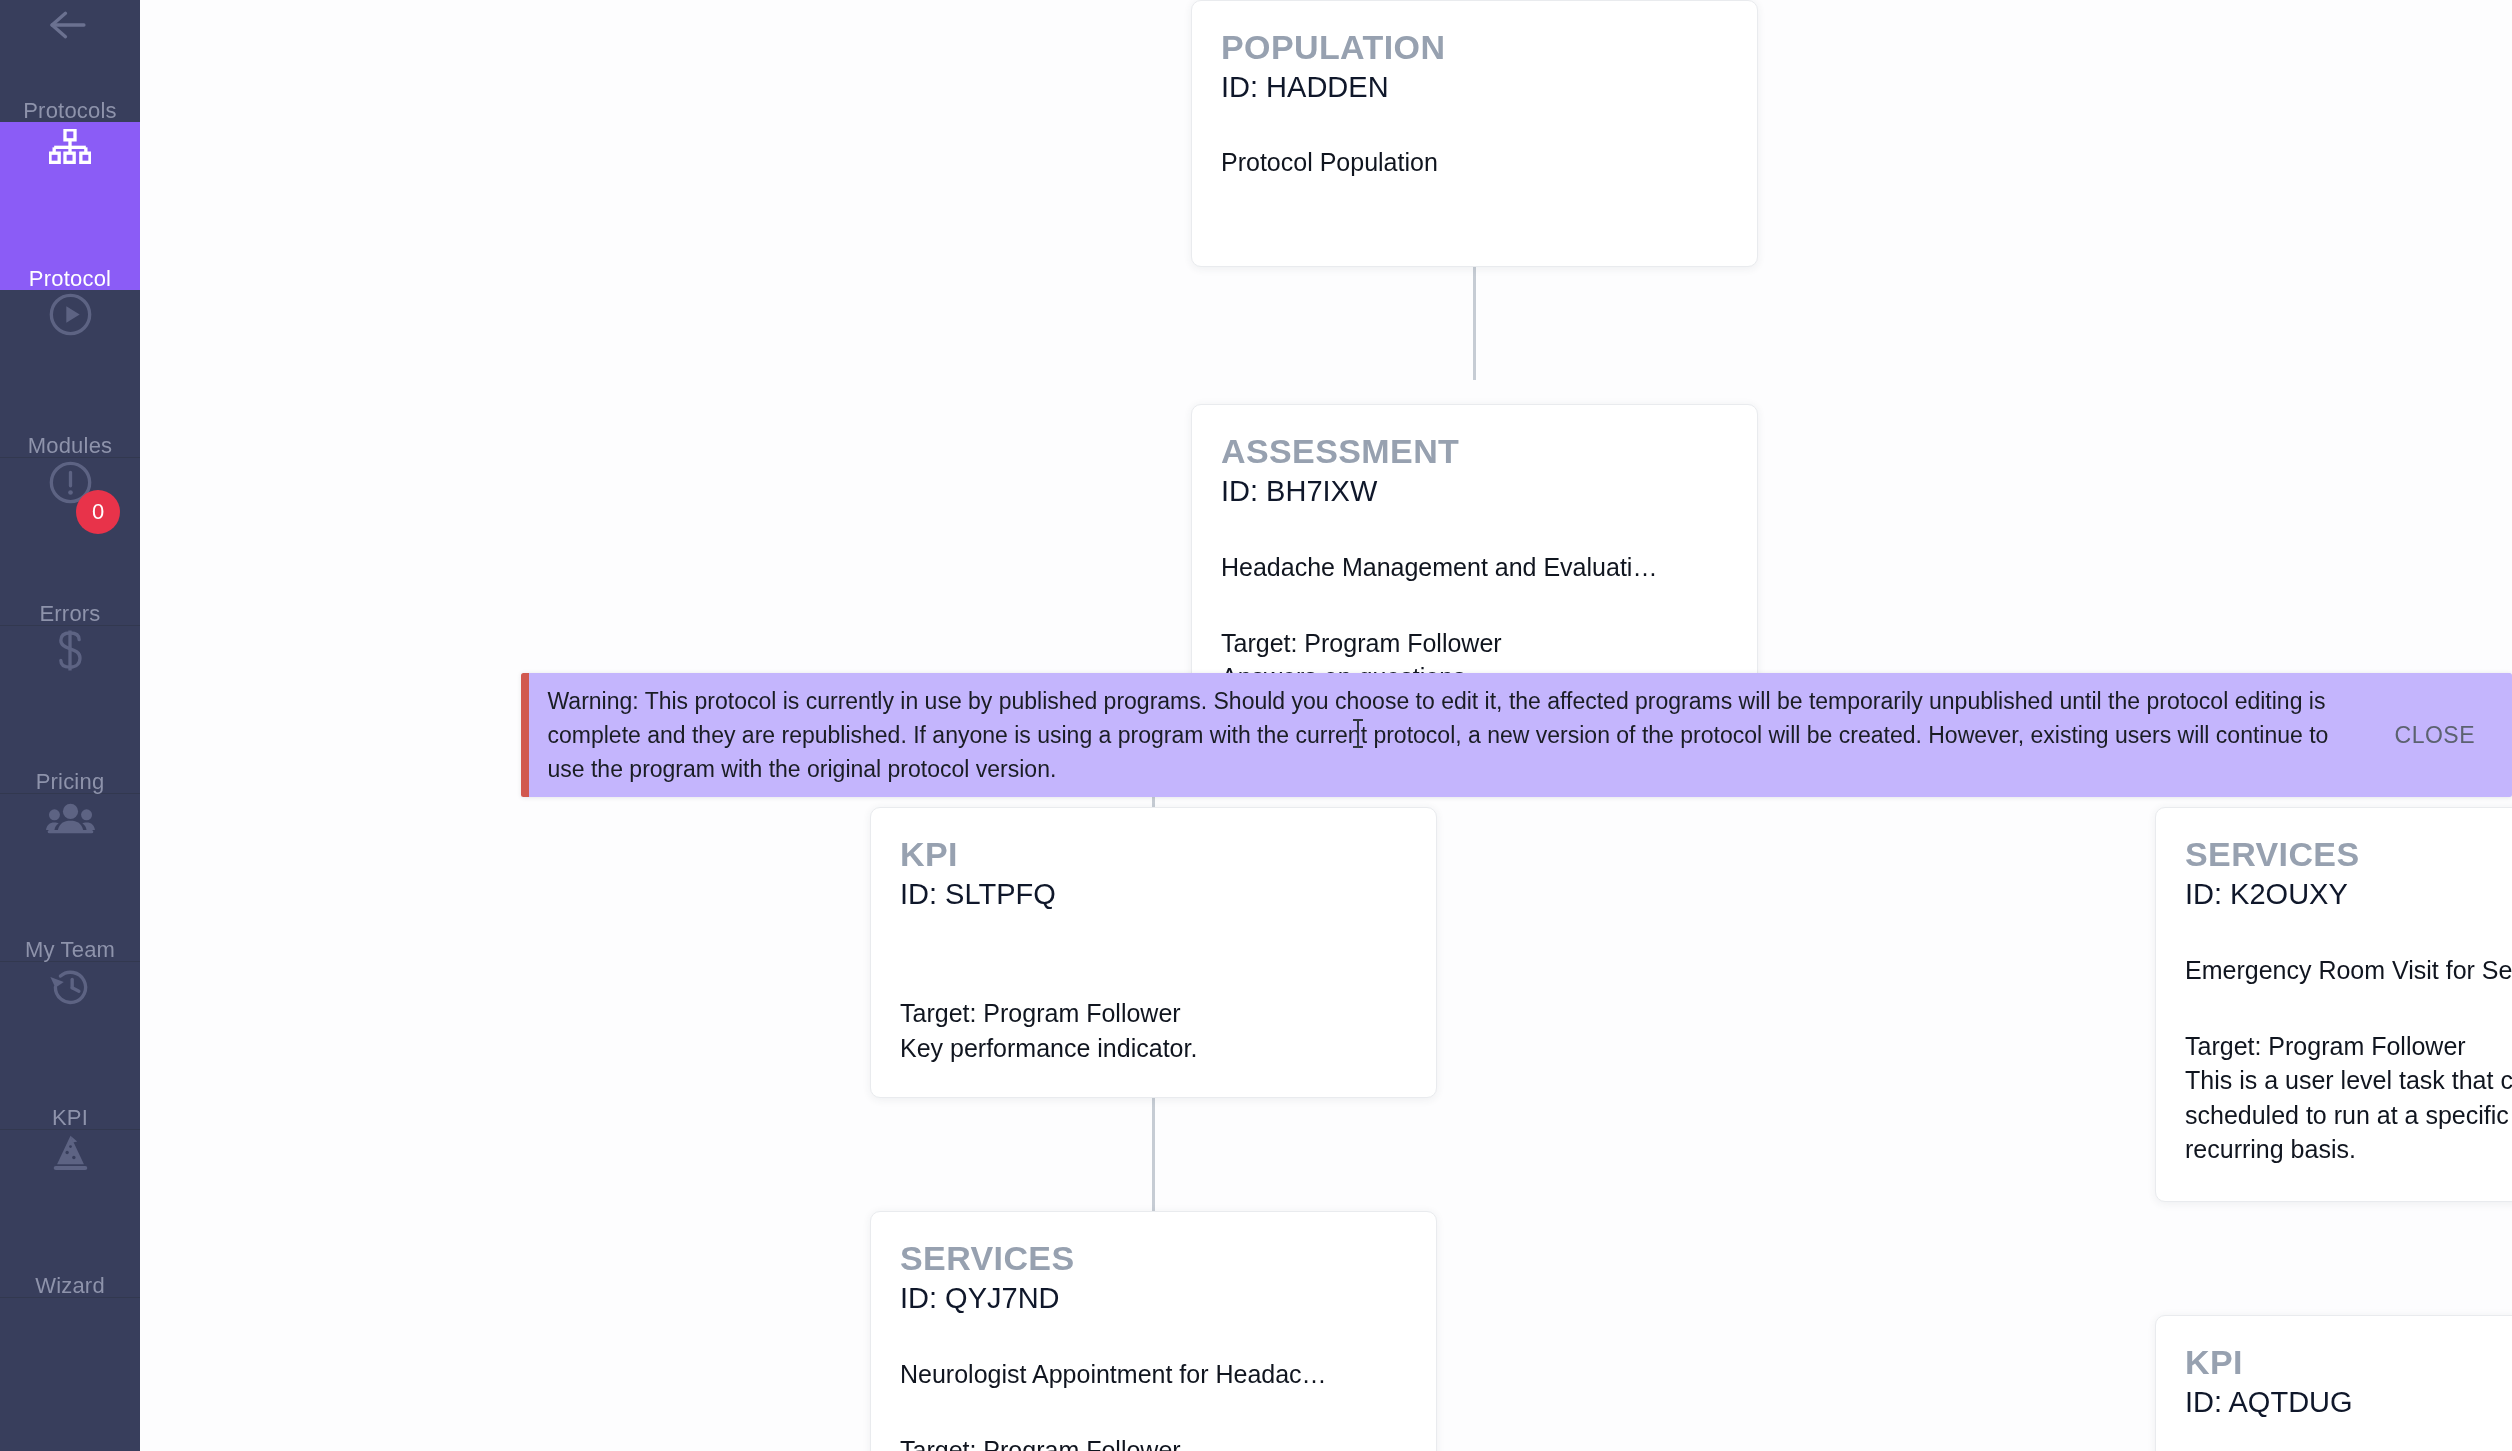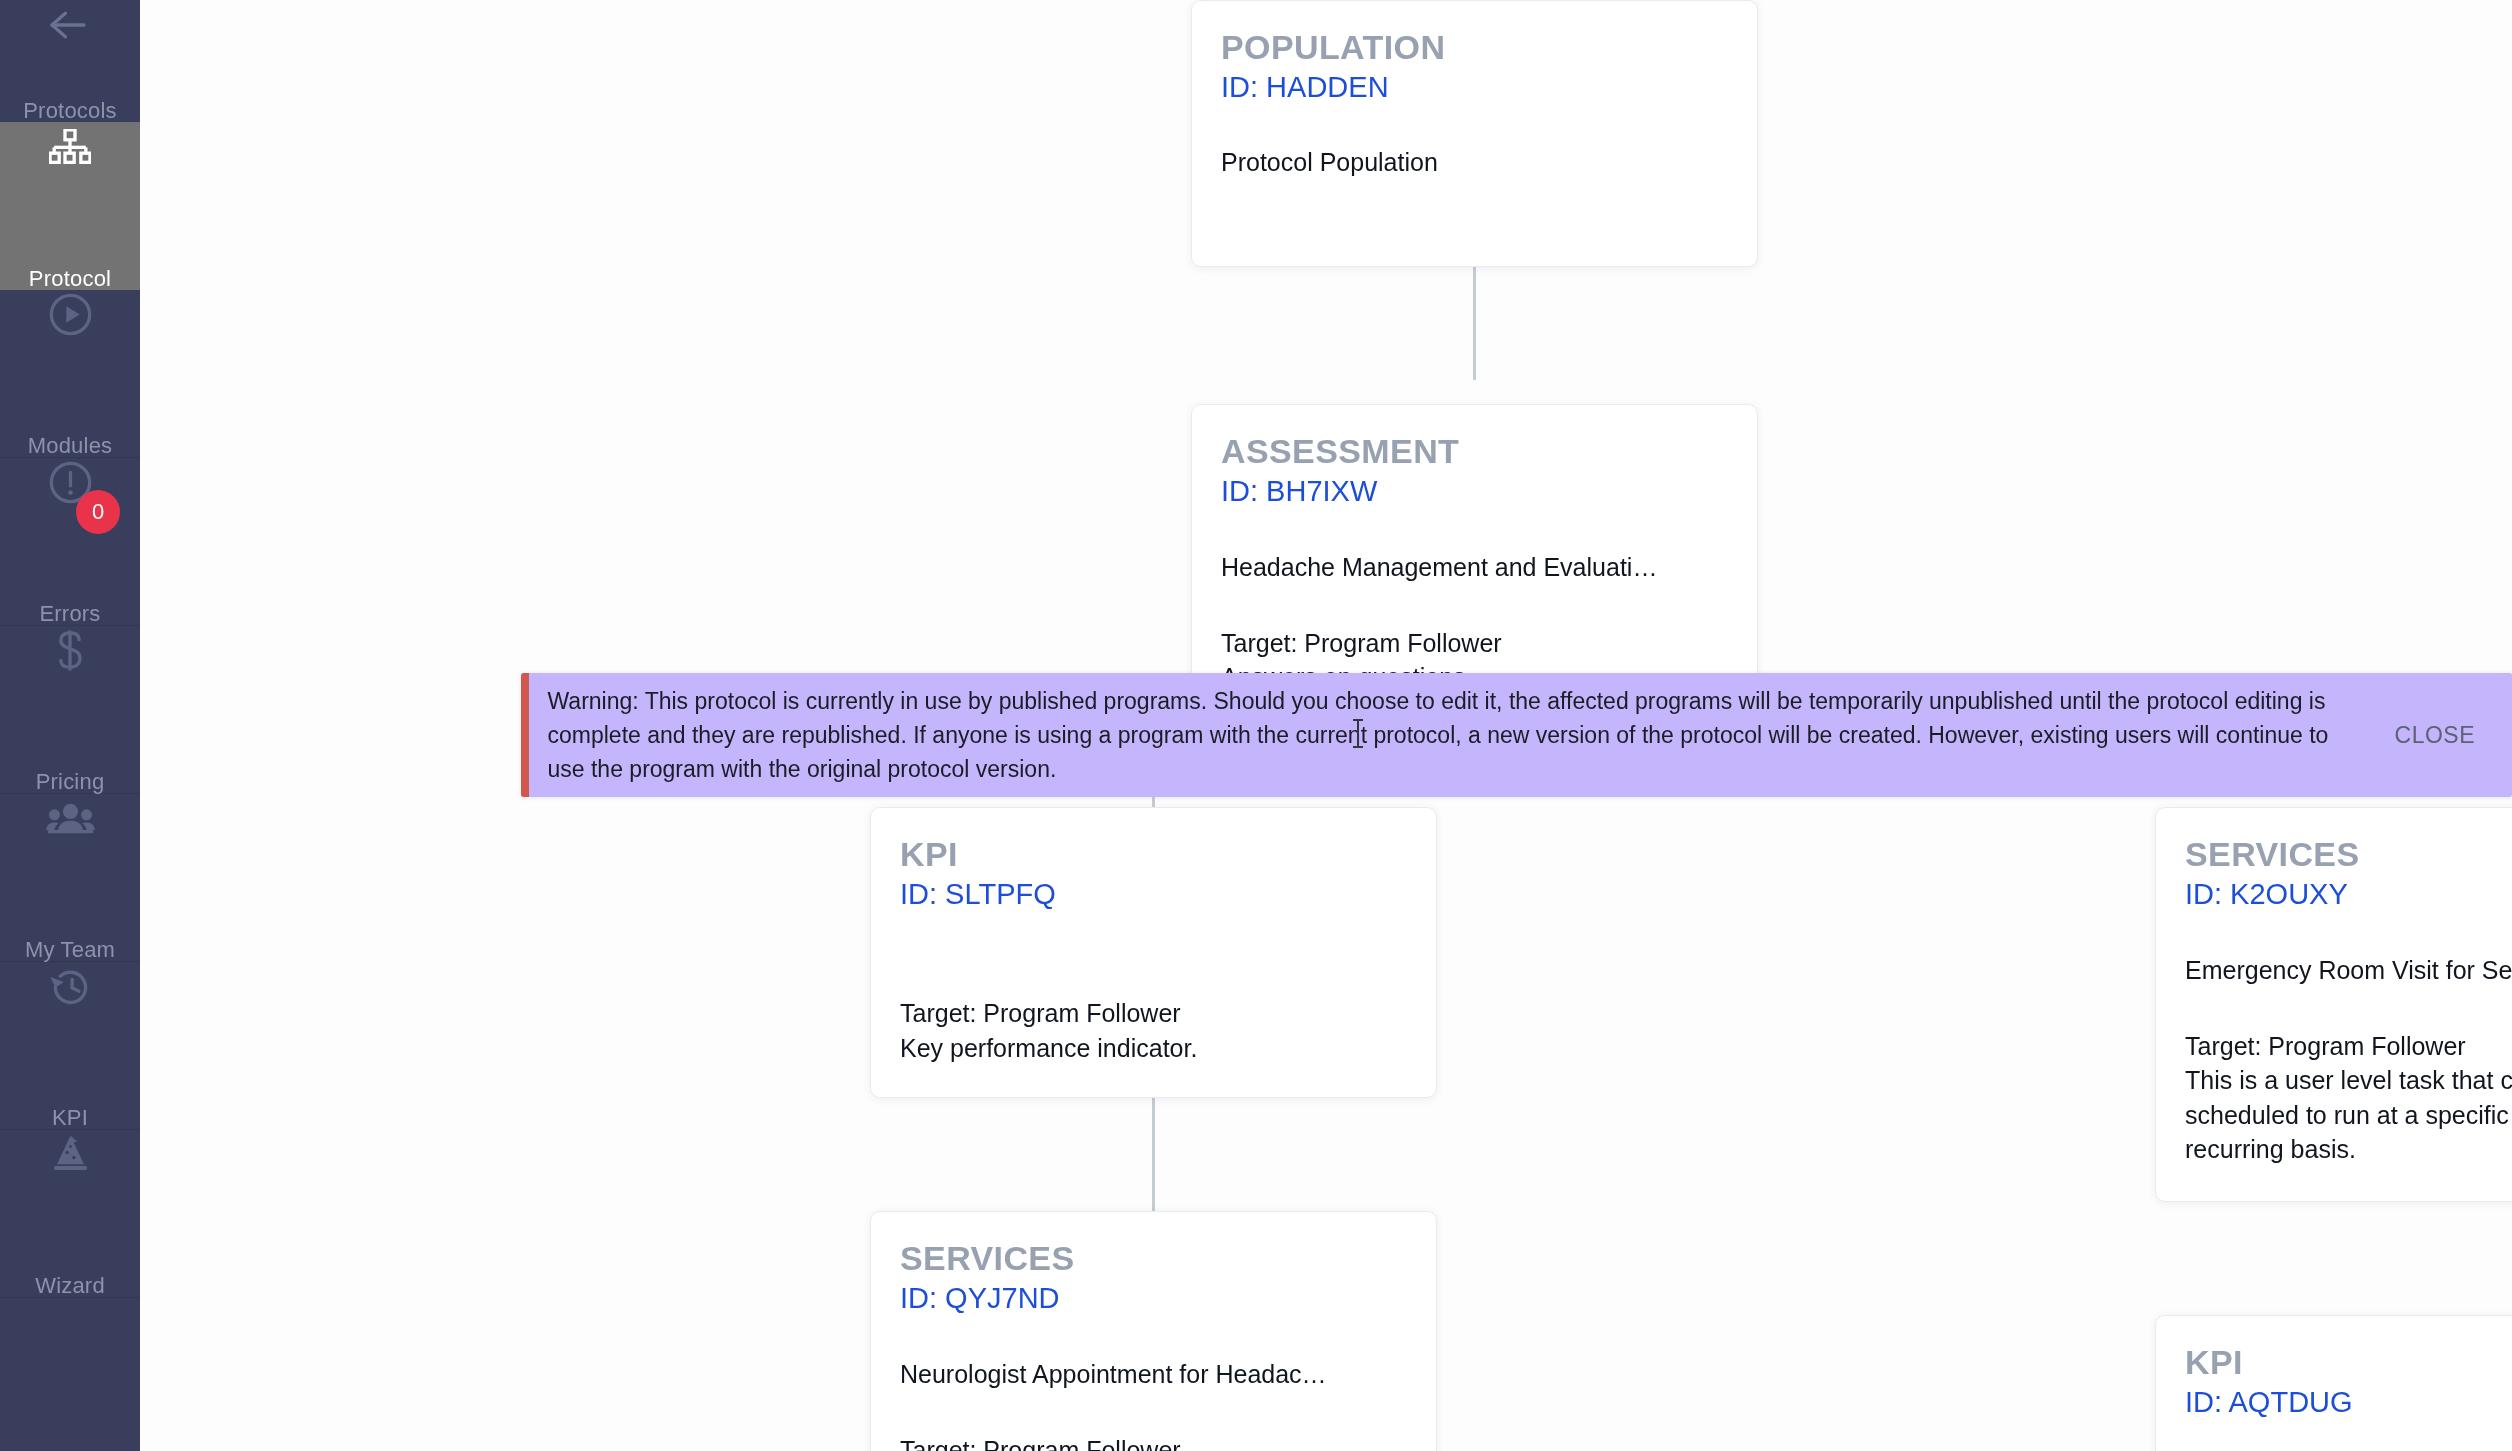--- a/index.html
+++ b/index.html
@@ -24,21 +24,21 @@
     flex: 0 0 168px;
     display: flex; flex-direction: column;
     align-items: center; justify-content: space-between;
     color: #8e93ab;
     border-bottom: 1.7px solid #32384f;
     cursor: pointer;
     user-select: none;
   }
   .nav-item.back { flex: 0 0 122px; height: 122px; border-bottom: none; }
   .nav-item.active {
-    background: #737373;
+    background: #8b5cf6;
     color: #ffffff;
     border-bottom: none;
   }
   .nav-icon {
     display: flex; align-items: center; justify-content: center;
     height: 49px; width: 49px; margin-bottom: 10px;
   }
   .nav-icon svg { display: block; }
   .nav-label {
     font-size: 22px;
@@ -86,21 +86,21 @@
   .node-type {
     font-size: 34px;
     font-weight: bold;
     color: #97a1b0;
     letter-spacing: 0.4px;
     line-height: 1.05;
     margin-bottom: 3.4px;
   }
   .node-id {
     font-size: 29px;
-    color: #1d4ed8;
+    color: #0f172a;
     line-height: 1.25;
     white-space: nowrap;
   }
   .node-title {
     font-size: 25px;
     font-weight: normal;
     color: #10151f;
     line-height: 1.3;
     margin-top: 42px;
     white-space: nowrap;

